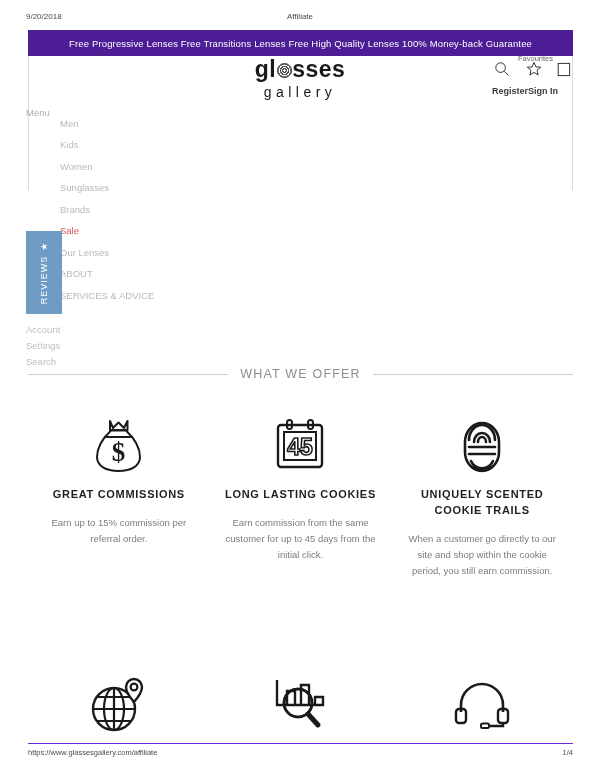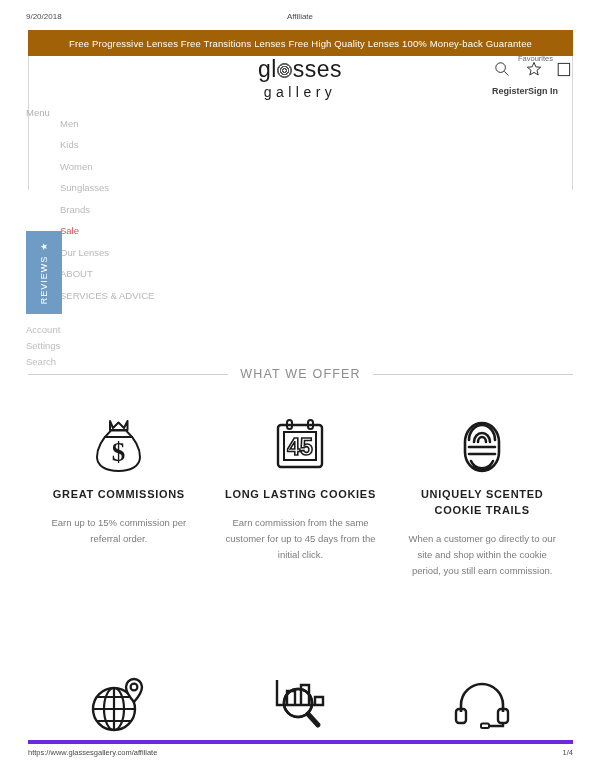--- a/index.html
+++ b/index.html
@@ -25,21 +25,21 @@
     color: #4a4a4a;
   }
   .print-date { position: absolute; left: 26px; top: 0; }
   .print-title { position: absolute; left: 0; right: 0; text-align: center; top: 0; }
 
   
   .promo-banner {
     position: absolute;
     left: 28px; top: 30px;
     width: 545px; height: 26px;
-    background: #a16207;
+    background: #4c1d95;
     color: #ffffff;
     font-size: 9.5px;
     letter-spacing: .15px;
     display: flex;
     align-items: center;
     justify-content: center;
   }
 
   
   .page-frame {
@@ -53,21 +53,21 @@
 
   
   .logo {
     position: absolute;
     left: 0; right: 0; top: 58px;
     text-align: center;
     line-height: 1;
   }
   .logo-main {
     font-size: 23px;
-    font-weight: normal;
+    font-weight: bold;
     color: #1a1a1a;
     letter-spacing: .5px;
     display: inline-block;
   }
   .logo-dot {
     display: inline-block;
     width: 13px; height: 13px;
     border-radius: 50%;
     background: radial-gradient(circle, #ffffff 0 14%, #555 14% 26%, #ffffff 26% 38%, #555 38% 50%, #ffffff 50% 62%, #777 62% 76%, #ffffff 76% 100%);
     border: 1.5px solid #333;
@@ -204,21 +204,21 @@
     width: 545px;
     display: grid;
     grid-template-columns: repeat(3, 1fr);
   }
   .features-row2 .feature-icon { height: 72px; }
 
   
   .print-footer {
     position: absolute;
     left: 28px; right: 27px; bottom: 19px;
-    border-top: 4px solid #6d28d9;
+    border-top: 1px solid #6d28d9;
     padding-top: 4px;
     font-size: 7.5px;
     color: #4a4a4a;
     display: flex;
     justify-content: space-between;
   }
 </style>
 </head>
 <body>
 

